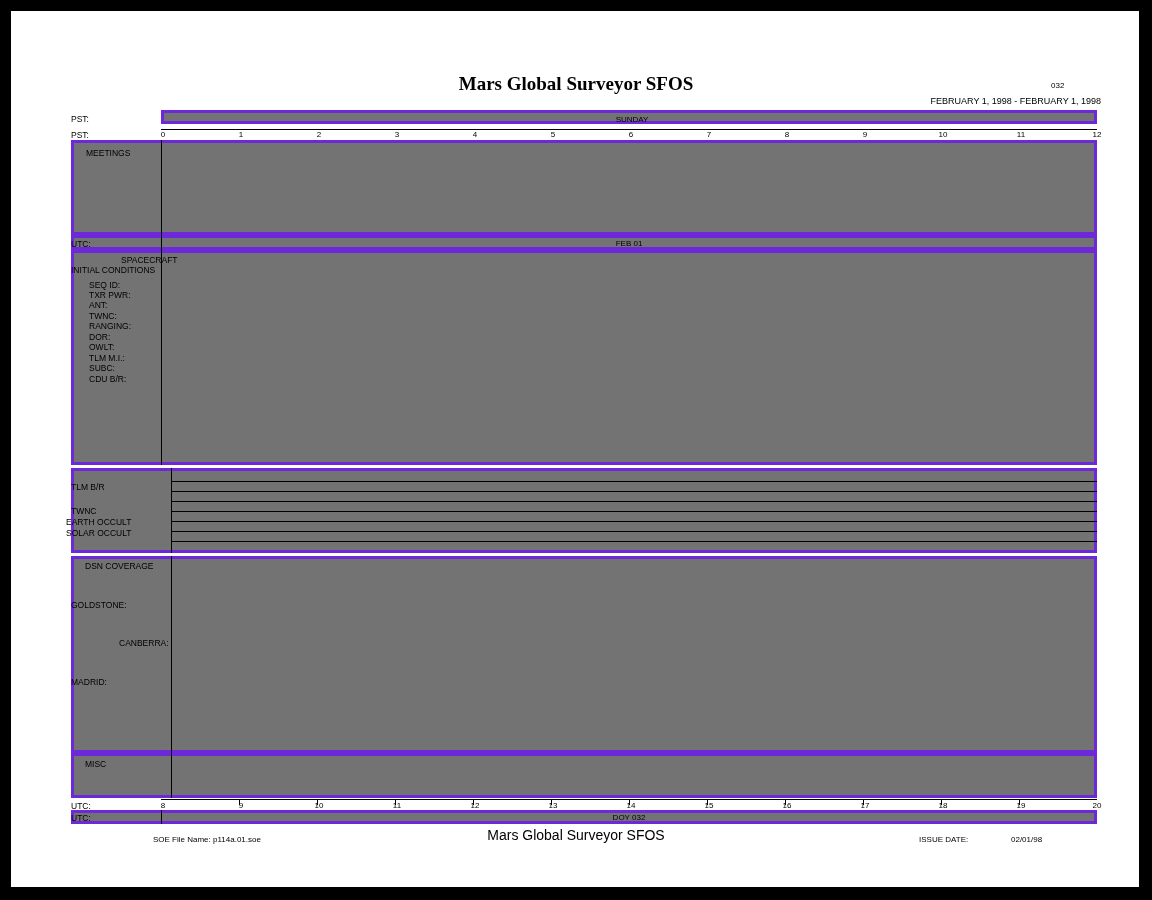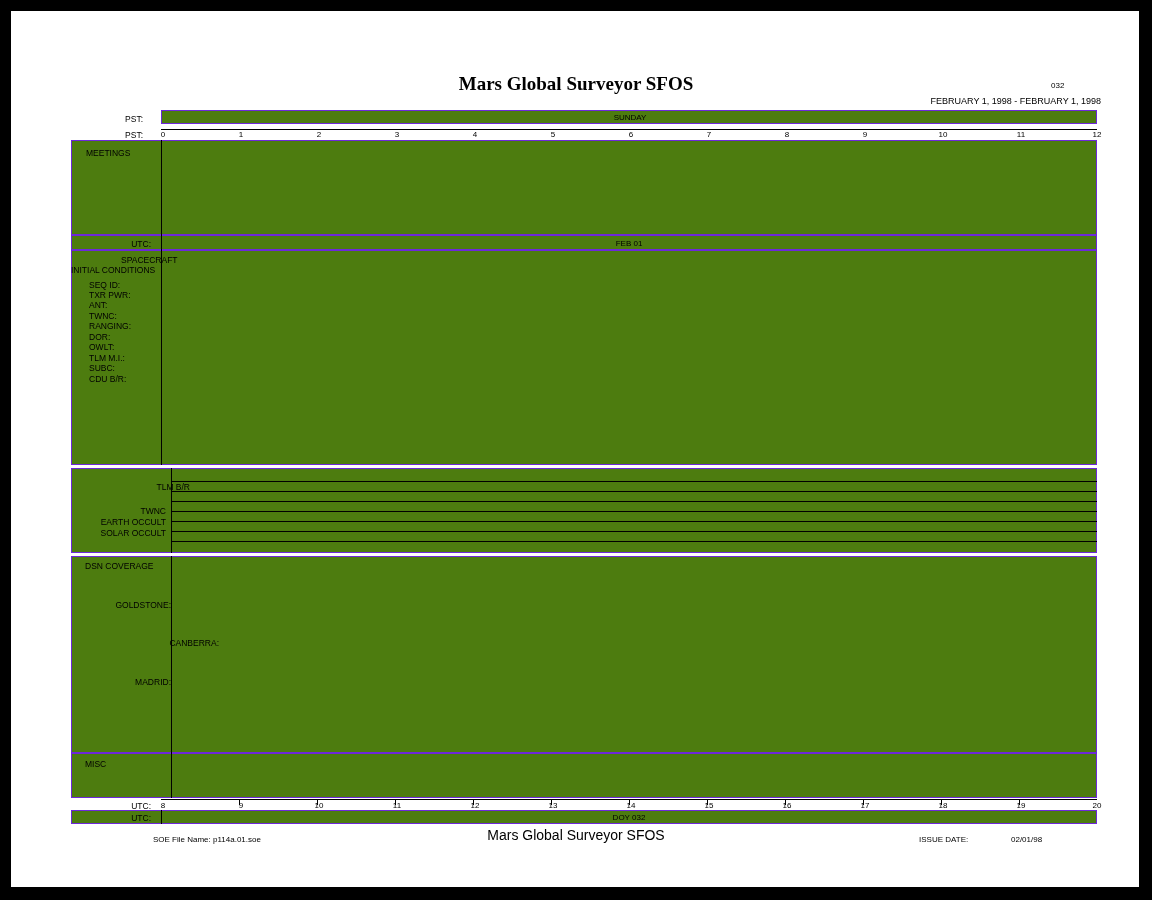--- a/index.html
+++ b/index.html
@@ -53,26 +53,26 @@
     color: #000;
   }
 
   
   .lbl {
     position: absolute;
     font-size: 8.5px;
     color: #000;
     white-space: nowrap;
   }
-  .lbl-r { text-align: right; }
+  .lbl-r { text-align: left; }
   .box {
     position: absolute;
-    border: 1px solid #6d28d9;
+    border: 3px solid #6d28d9;
     box-sizing: border-box;
-    background: #4d7c0f;
+    background: #737373;
   }
   .hline {
     position: absolute;
     background: #000;
     height: 1px;
   }
   .vline {
     position: absolute;
     background: #000;
     width: 1px;
@@ -201,21 +201,21 @@
   <div class="vline" style="left:160px; top:457px; height:85px;"></div>
 
   <div class="hline" style="left:160px; top:470px;  width:926px;"></div>
   <div class="hline" style="left:160px; top:480px;  width:926px;"></div>
   <div class="hline" style="left:160px; top:490px;  width:926px;"></div>
   <div class="hline" style="left:160px; top:500px;  width:926px;"></div>
   <div class="hline" style="left:160px; top:510px;  width:926px;"></div>
   <div class="hline" style="left:160px; top:520px;  width:926px;"></div>
   <div class="hline" style="left:160px; top:530px;  width:926px;"></div>
 
-  <div class="lbl lbl-r" style="left:60px; top:471px; width:95px;padding-left:24px;">TLM B/R</div>
+  <div class="lbl lbl-r" style="left:60px; top:471px; width:95px;">TLM B/R</div>
   <div class="lbl lbl-r" style="left:60px; top:495px; width:95px;">TWNC</div>
   <div class="lbl lbl-r" style="left:55px; top:506px; width:100px;">EARTH OCCULT</div>
   <div class="lbl lbl-r" style="left:55px; top:517px; width:100px;">SOLAR OCCULT</div>
 
   <div class="box" style="left:60px; top:545px; width:1026px; height:197px;"></div>
   <div class="vline" style="left:160px; top:545px; height:197px;"></div>
   <div class="lbl" style="left:74px; top:550px;">DSN COVERAGE</div>
   <div class="lbl lbl-r" style="left:60px; top:589px; width:100px;">GOLDSTONE:</div>
   <div class="lbl lbl-r" style="left:60px; top:627px; width:100px;padding-left:48px;">CANBERRA:</div>
   <div class="lbl lbl-r" style="left:60px; top:666px; width:100px;">MADRID:</div>

